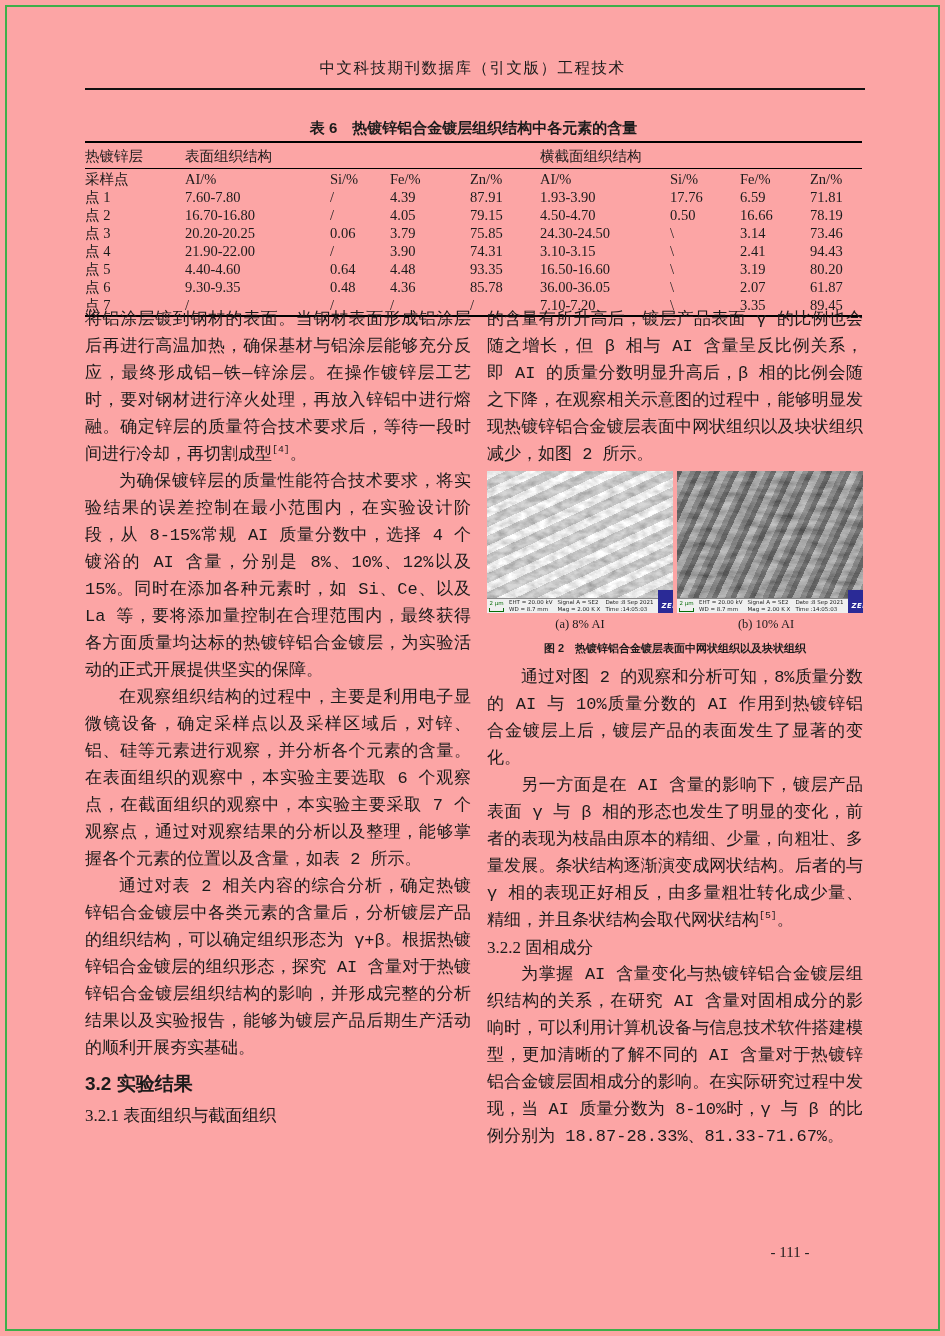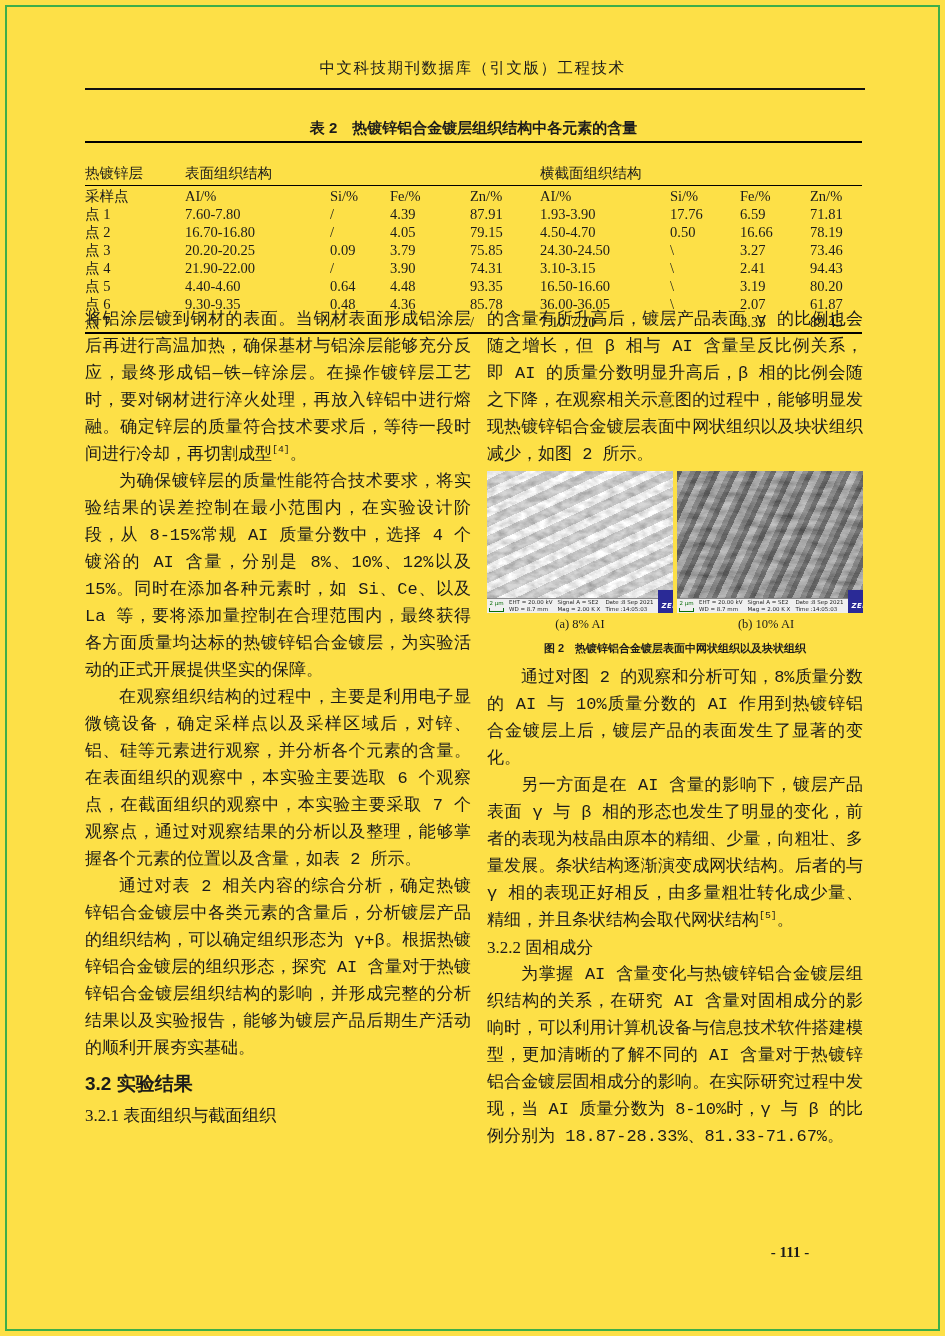--- a/index.html
+++ b/index.html
@@ -1,27 +1,27 @@
 <!DOCTYPE html>
 <html><head>
 <meta charset="utf-8">
 <style>
   html,body{margin:0;padding:0;background:#ffffff;}
-  .page{position:relative;width:945px;height:1336px;background:#fde047;overflow:hidden;
+  .page{position:relative;width:945px;height:1336px;background:#fca5a5;overflow:hidden;
         font-family:"Liberation Serif","DejaVu Serif",serif;color:#1b1b1b;}
   .frame{position:absolute;inset:5px;border:2px solid #3daf4a;pointer-events:none;}
   .header-title{position:absolute;top:58px;left:0;width:100%;text-align:center;
         font-size:15.5px;letter-spacing:1.5px;}
   .header-rule{position:absolute;top:88px;left:85px;width:780px;height:1.5px;background:#111;}
   .table-title{position:absolute;top:119px;left:85px;width:777px;text-align:center;
         font-family:"Liberation Sans","DejaVu Sans",sans-serif;font-weight:bold;font-size:15px;}
   table.tbl{position:absolute;top:141px;left:85px;width:777px;border-collapse:collapse;
         font-size:14.5px;border-top:2.5px solid #000;border-bottom:2.5px solid #000;table-layout:fixed;}
   table.tbl td{padding:0;text-align:left;line-height:17px;white-space:nowrap;overflow:hidden;}
-  tr.group-row td{border-bottom:1.2px solid #000;padding:21px 0 3px;line-height:18px;}
+  tr.group-row td{border-bottom:1.2px solid #000;padding:4px 0 3px;line-height:18px;}
   tr.head-row td{padding:2px 0 1px;}
   tr.data-row td{padding:0 0 1px;}
   .col{position:absolute;top:306px;font-size:17px;line-height:27px;text-align:justify;}
   .col-left{left:85px;width:386px;}
   .col-right{left:487px;width:376px;}
   .para{margin:0;text-indent:2em;font-family:Liberation Mono, monospace;}
   .para.noindent{text-indent:0;}
   sup{font-size:0.58em;vertical-align:super;line-height:0;}
   .h3{margin:0;text-indent:0;}
   .h2{font-family:"Liberation Sans","DejaVu Sans",sans-serif;font-weight:bold;font-size:19px;
@@ -42,32 +42,32 @@
   .scale{display:flex;flex-direction:column;align-items:center;color:#066d06;line-height:1.1;}
   .scale-bar{width:13px;height:3px;border-left:1px solid #066d06;border-right:1px solid #066d06;
         border-bottom:1px solid #066d06;margin-top:1px;}
   .zeiss{margin-left:auto;background:#2a2a96;color:#fff;font-style:italic;font-weight:bold;
         font-size:7px;padding:2.5px 3px;letter-spacing:0.5px;}
   .sub-captions{display:flex;gap:0;}
   .sub-caption{width:186px;text-align:center;font-size:12.5px;line-height:18px;margin-top:2px;text-indent:0;}
   .figcaption{text-align:center;font-family:"Liberation Sans","DejaVu Sans",sans-serif;
         font-weight:bold;font-size:11px;line-height:25px;margin:3px 0;text-indent:0;}
   .page-number{position:absolute;top:1244px;left:690px;width:200px;text-align:center;
-        font-size:15px;font-weight:bold;}
+        font-size:15px;font-weight:normal;}
 </style>
 </head>
 <body>
 
 <div class="page">
   <div class="frame"></div>
 
   <div class="header-title">中文科技期刊数据库（引文版）工程技术</div>
   <div class="header-rule"></div>
 
-  <div class="table-title">表 2　热镀锌铝合金镀层组织结构中各元素的含量</div>
+  <div class="table-title">表 6　热镀锌铝合金镀层组织结构中各元素的含量</div>
 
   <table class="tbl">
       <colgroup>
         <col style="width: 100px;">
         <col style="width: 145px;">
         <col style="width: 60px;">
         <col style="width: 80px;">
         <col style="width: 70px;">
         <col style="width: 130px;">
         <col style="width: 70px;">
@@ -111,26 +111,26 @@
           <td>4.05</td>
           <td>79.15</td>
           <td>4.50-4.70</td>
           <td>0.50</td>
           <td>16.66</td>
           <td>78.19</td>
         </tr>
         <tr class="data-row">
           <td>点 3</td>
           <td>20.20-20.25</td>
-          <td>0.09</td>
+          <td>0.06</td>
           <td>3.79</td>
           <td>75.85</td>
           <td>24.30-24.50</td>
           <td>\</td>
-          <td>3.27</td>
+          <td>3.14</td>
           <td>73.46</td>
         </tr>
         <tr class="data-row">
           <td>点 4</td>
           <td>21.90-22.00</td>
           <td>/</td>
           <td>3.90</td>
           <td>74.31</td>
           <td>3.10-3.15</td>
           <td>\</td>

